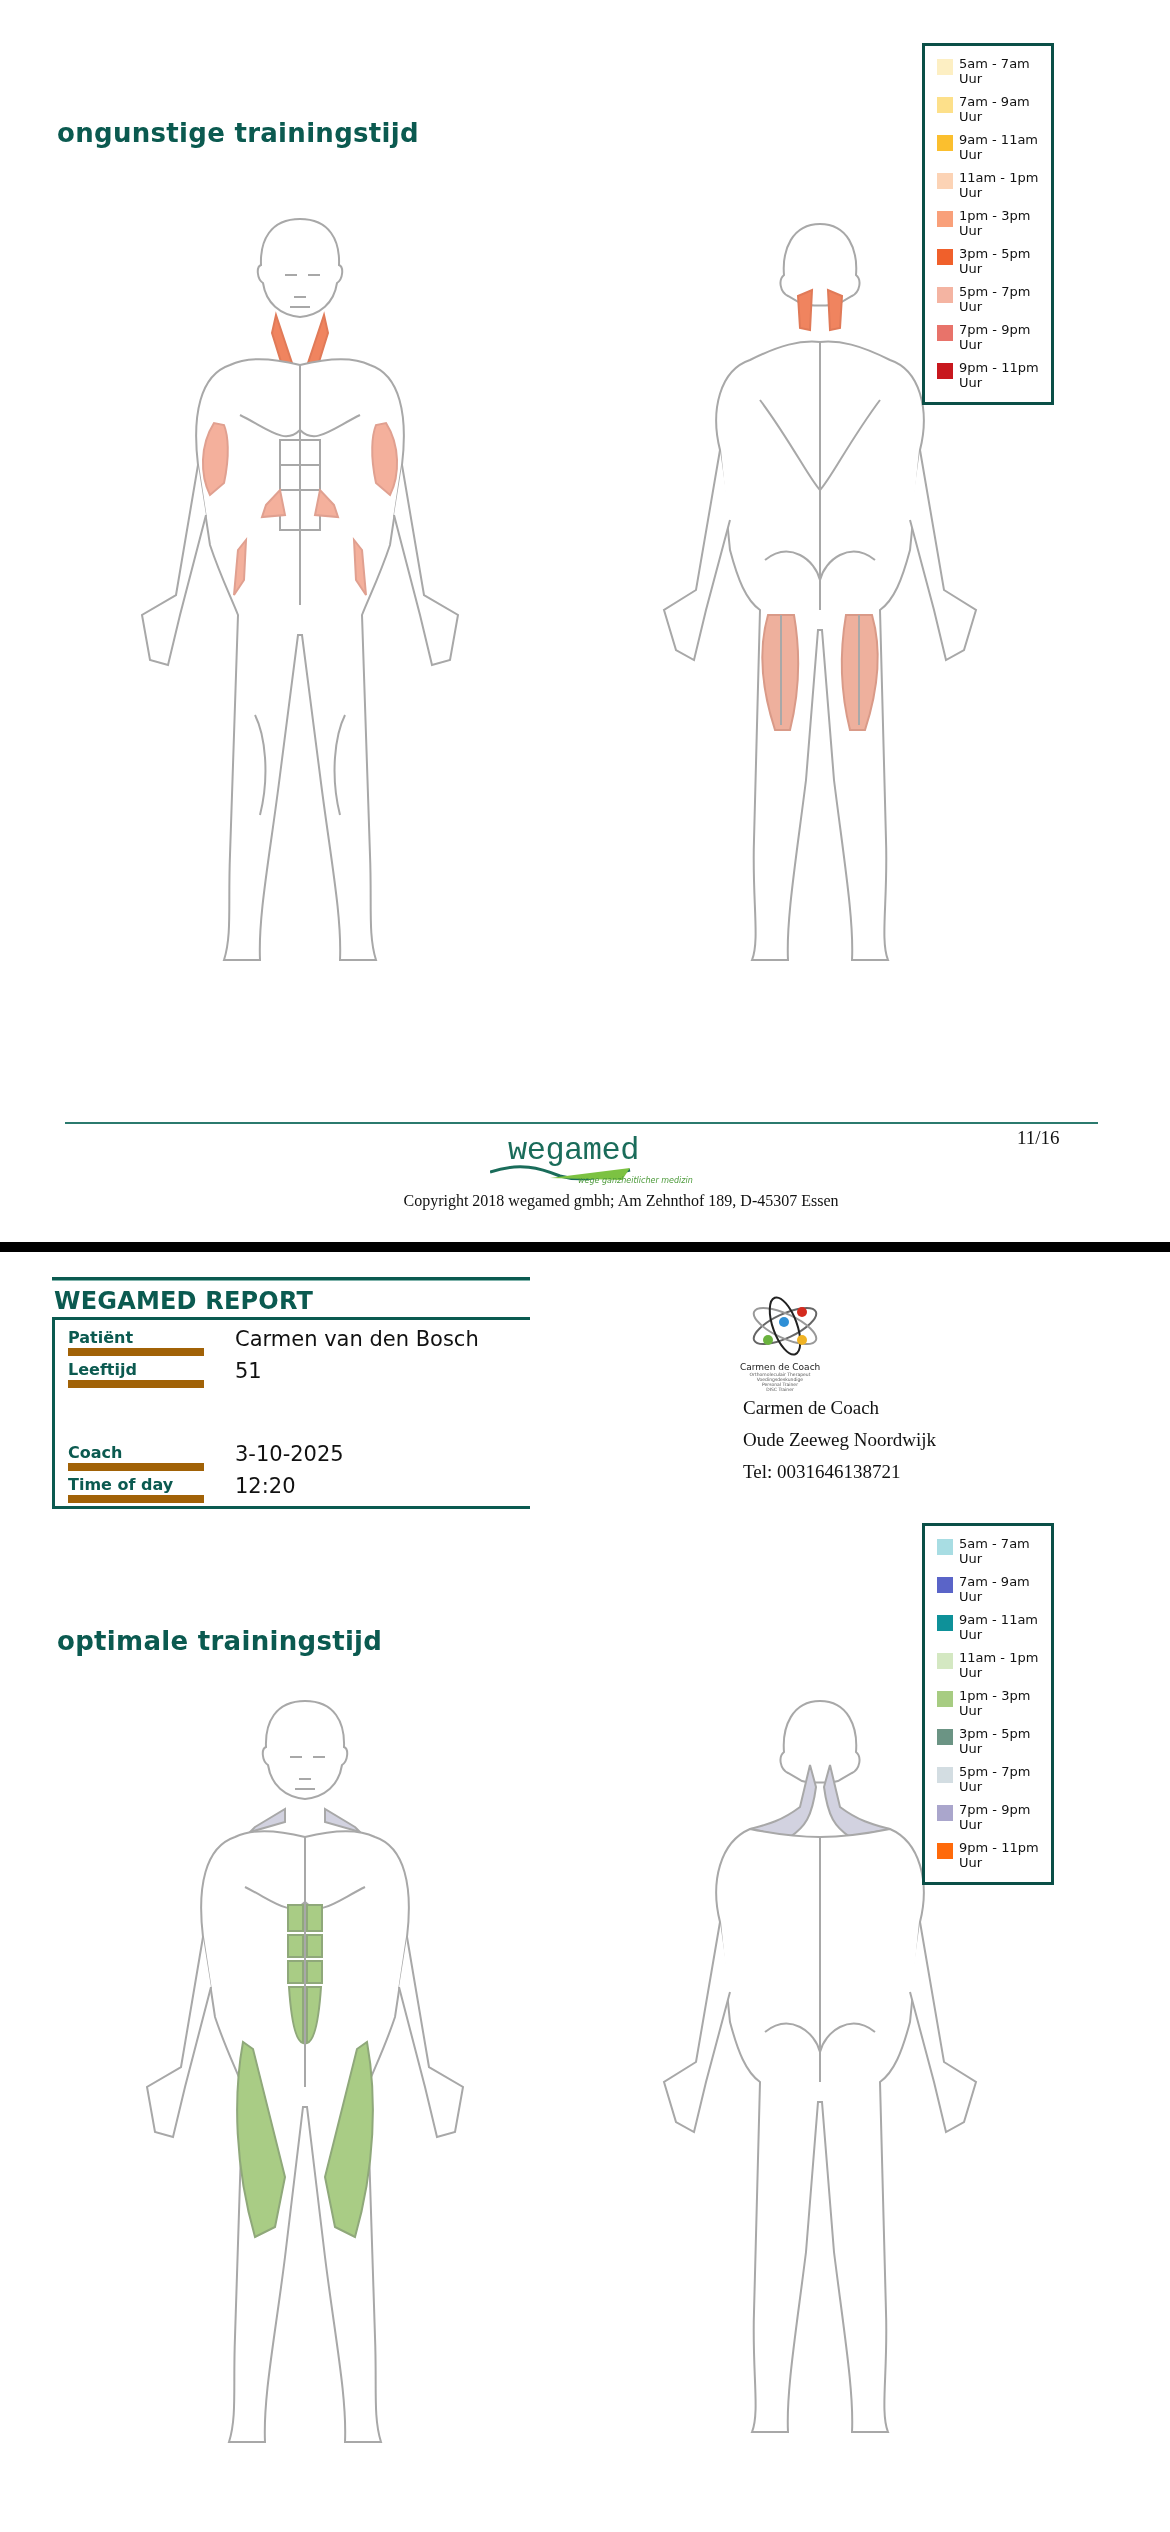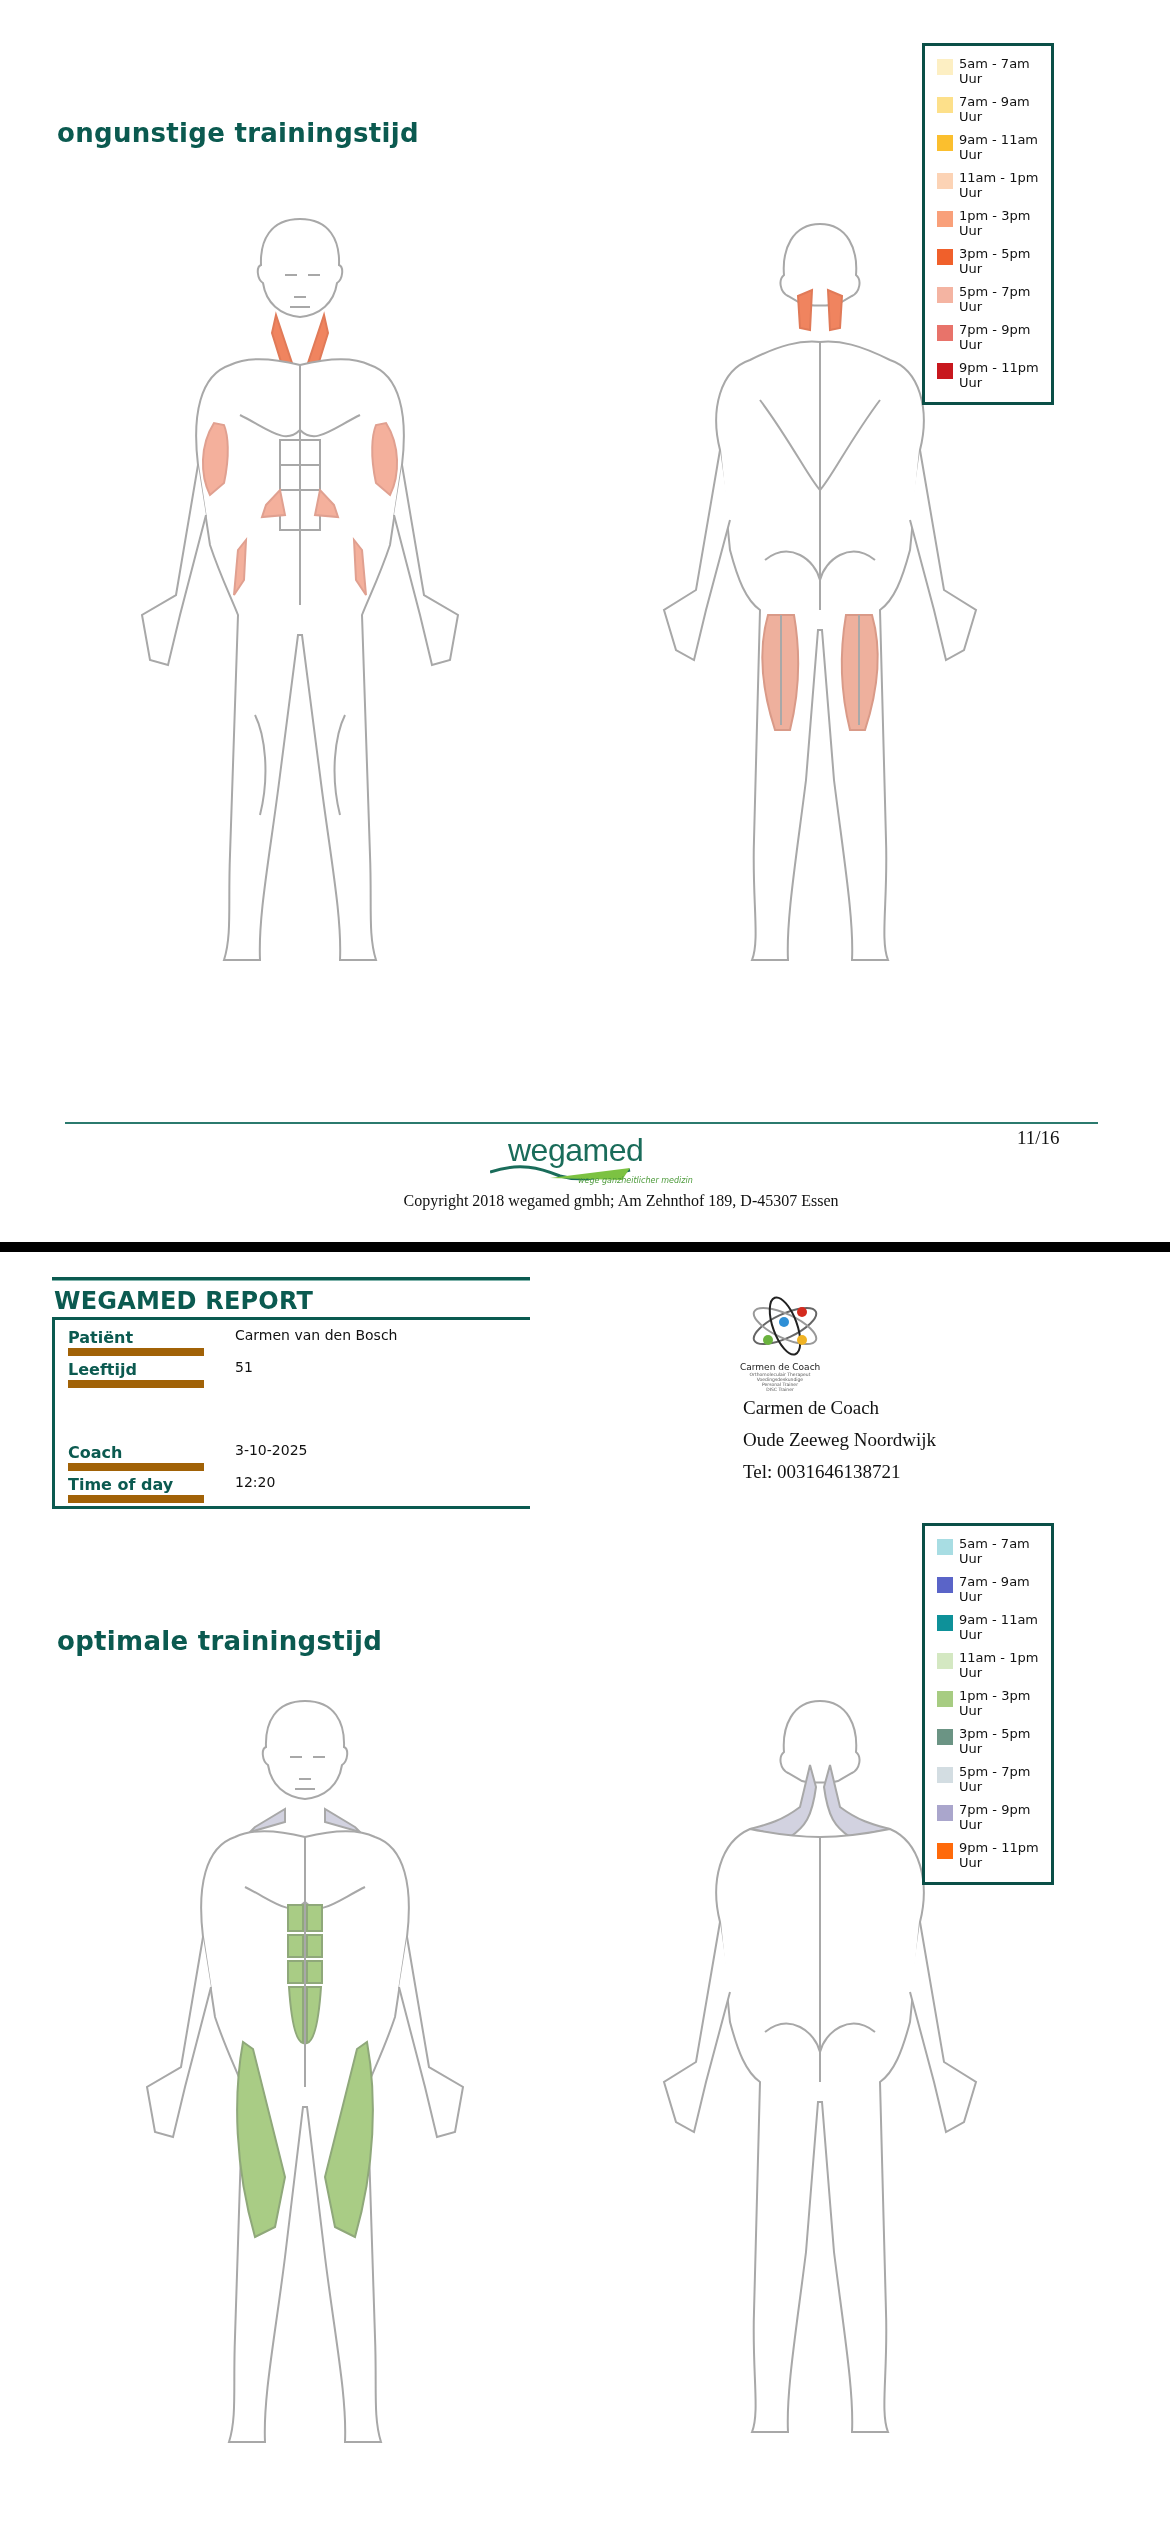--- a/index.html
+++ b/index.html
@@ -11,29 +11,29 @@
   .section-title{position:absolute;left:57px;font-size:26px;font-weight:bold;color:#0b5a50;letter-spacing:0.3px;}
   .legend{position:absolute;left:922px;width:114px;border:3px solid #0b4f47;background:#fff;padding:10px 0 4px 12px;box-sizing:content-box;}
   .legend-item{display:flex;align-items:flex-start;height:38px;}
   .swatch{width:16px;height:16px;margin-top:3px;margin-right:6px;flex:0 0 16px;}
   .legend-text{font-size:13px;line-height:15px;color:#111;}
   .figure{position:absolute;}
   .figure svg{display:block;}
   .footer-line{position:absolute;left:65px;width:1033px;height:2px;background:#2b7a6e;}
   .page-num{position:absolute;left:1017px;font-family:"Liberation Serif",serif;font-size:19px;color:#111;}
   .wegamed-logo{position:absolute;left:490px;}
-  .wegamed-word{font-family:Liberation Sans, sans-serif;font-size:32px;color:#1a6c5a;letter-spacing:-0.5px;position:absolute;left:18px;top:0;}
+  .wegamed-word{font-family:Liberation Mono, monospace;font-size:32px;color:#1a6c5a;letter-spacing:-0.5px;position:absolute;left:18px;top:0;}
   .wegamed-tag{font-family:"DejaVu Sans",sans-serif;font-style:italic;font-size:8px;color:#4c9a3a;position:absolute;left:88px;top:44px;white-space:nowrap;}
   .copyright{position:absolute;left:0;width:1170px;text-align:center;font-family:"Liberation Serif",serif;font-size:16px;color:#111;margin-left:36px;}
   .report-header{position:absolute;left:52px;top:25px;width:478px;}
   .report-topline{height:3px;background:#0b5a50;border-bottom:1px solid #7fb3ab;}
   .report-title{font-size:24px;font-weight:bold;color:#0b5a50;margin:6px 0 2px 2px;letter-spacing:0.2px;}
   .report-box{border:3px solid #0b5a50;border-right:none;height:186px;position:relative;}
   .field-label{position:absolute;left:13px;width:136px;font-size:16px;font-weight:bold;color:#0b5a50;border-bottom:8px solid #a16207;padding-bottom:1px;}
-  .field-value{position:absolute;left:180px;font-size:14px;color:#111;}
+  .field-value{position:absolute;left:180px;font-size:21px;color:#111;}
   .coach-logo{position:absolute;left:740px;top:40px;width:90px;}
   .coach-line{position:absolute;left:743px;font-family:"Liberation Serif",serif;font-size:19px;color:#111;}
 </style>
 </head>
 <body>
 
 <div class="page" id="page1">
 
   <div class="section-title" style="top:118px;">ongunstige trainingstijd</div>
 

